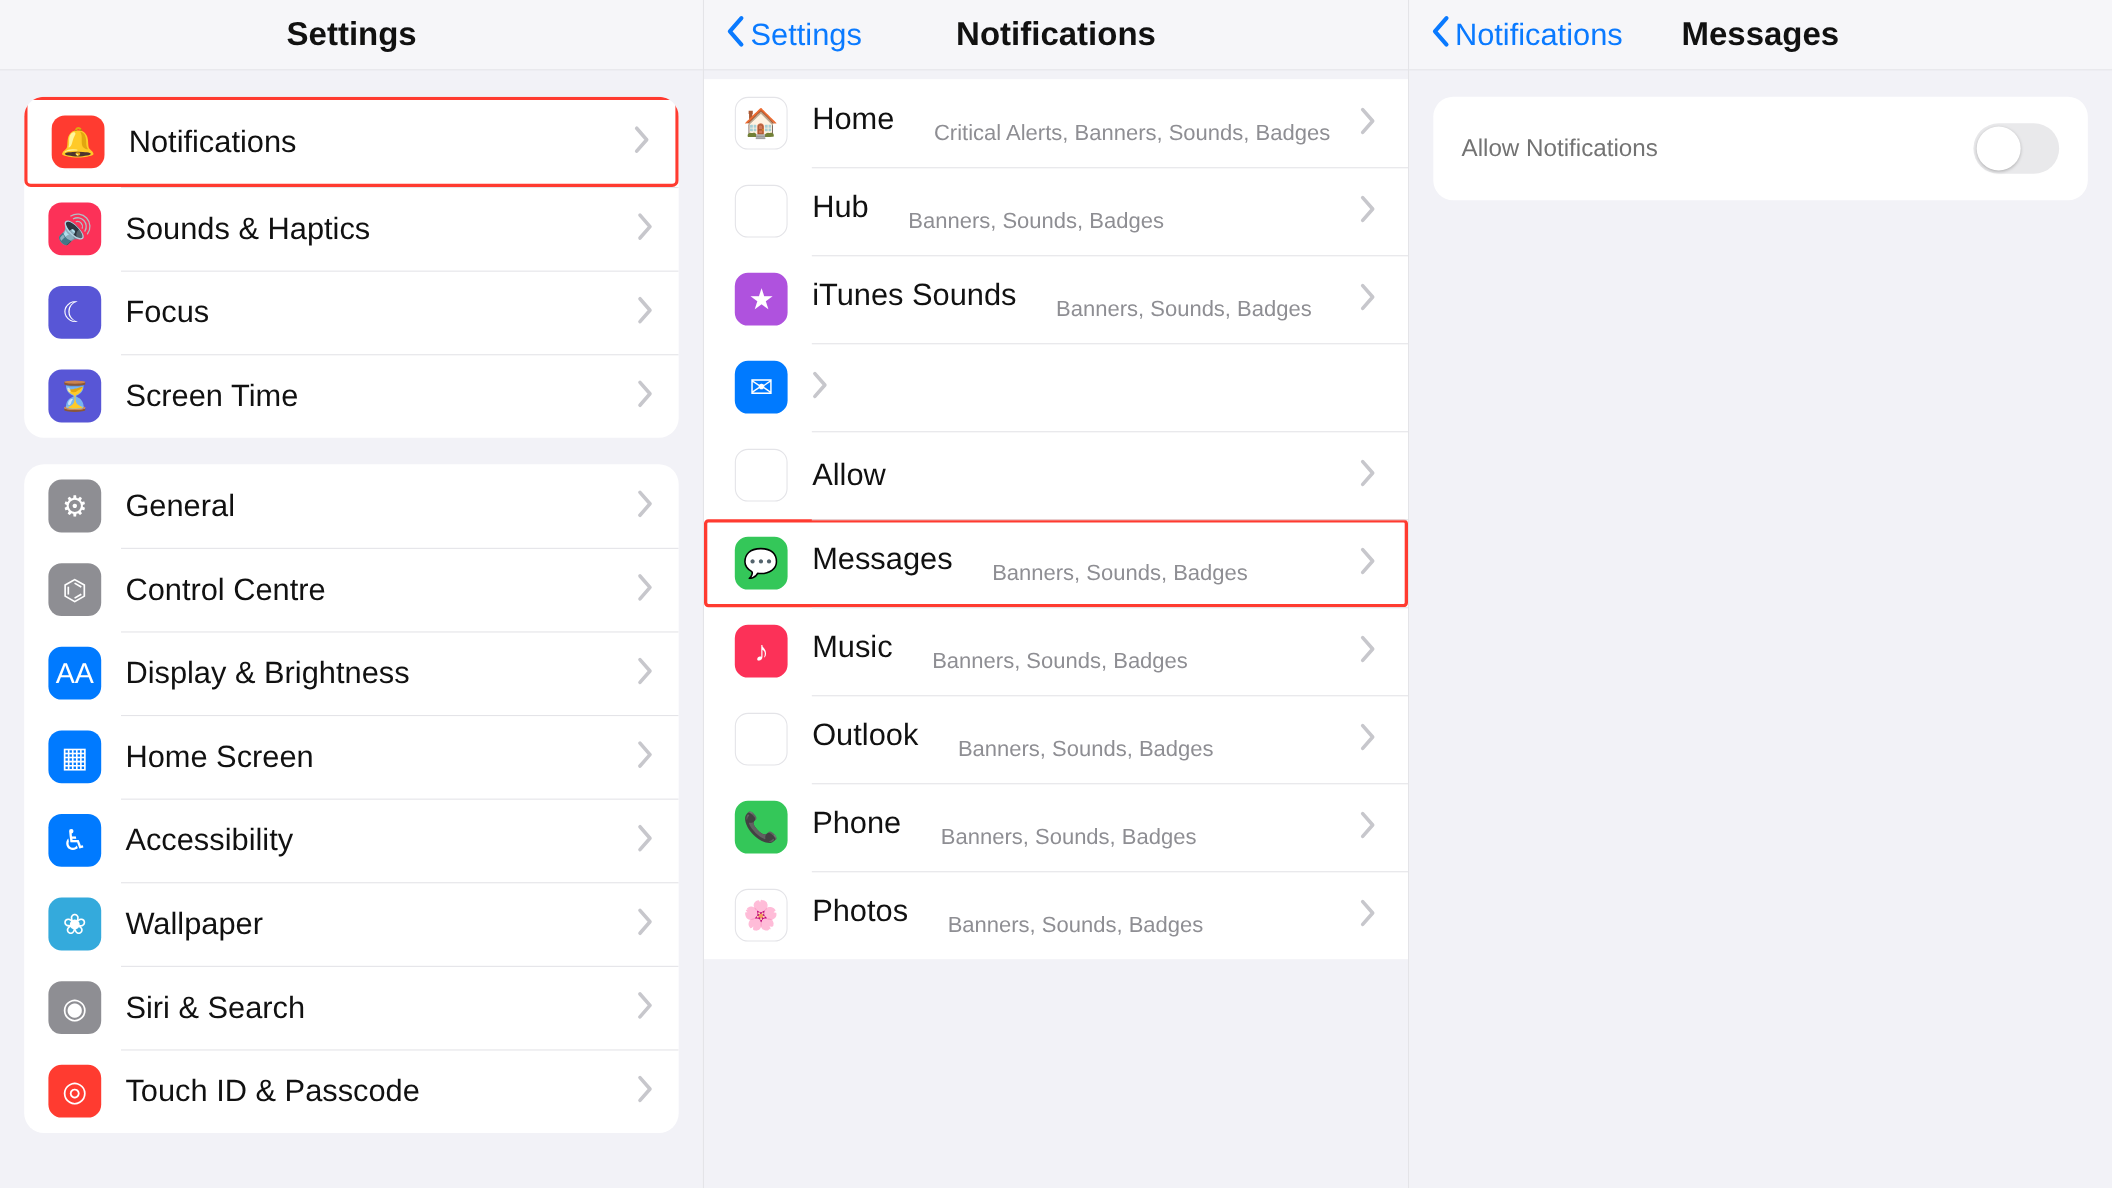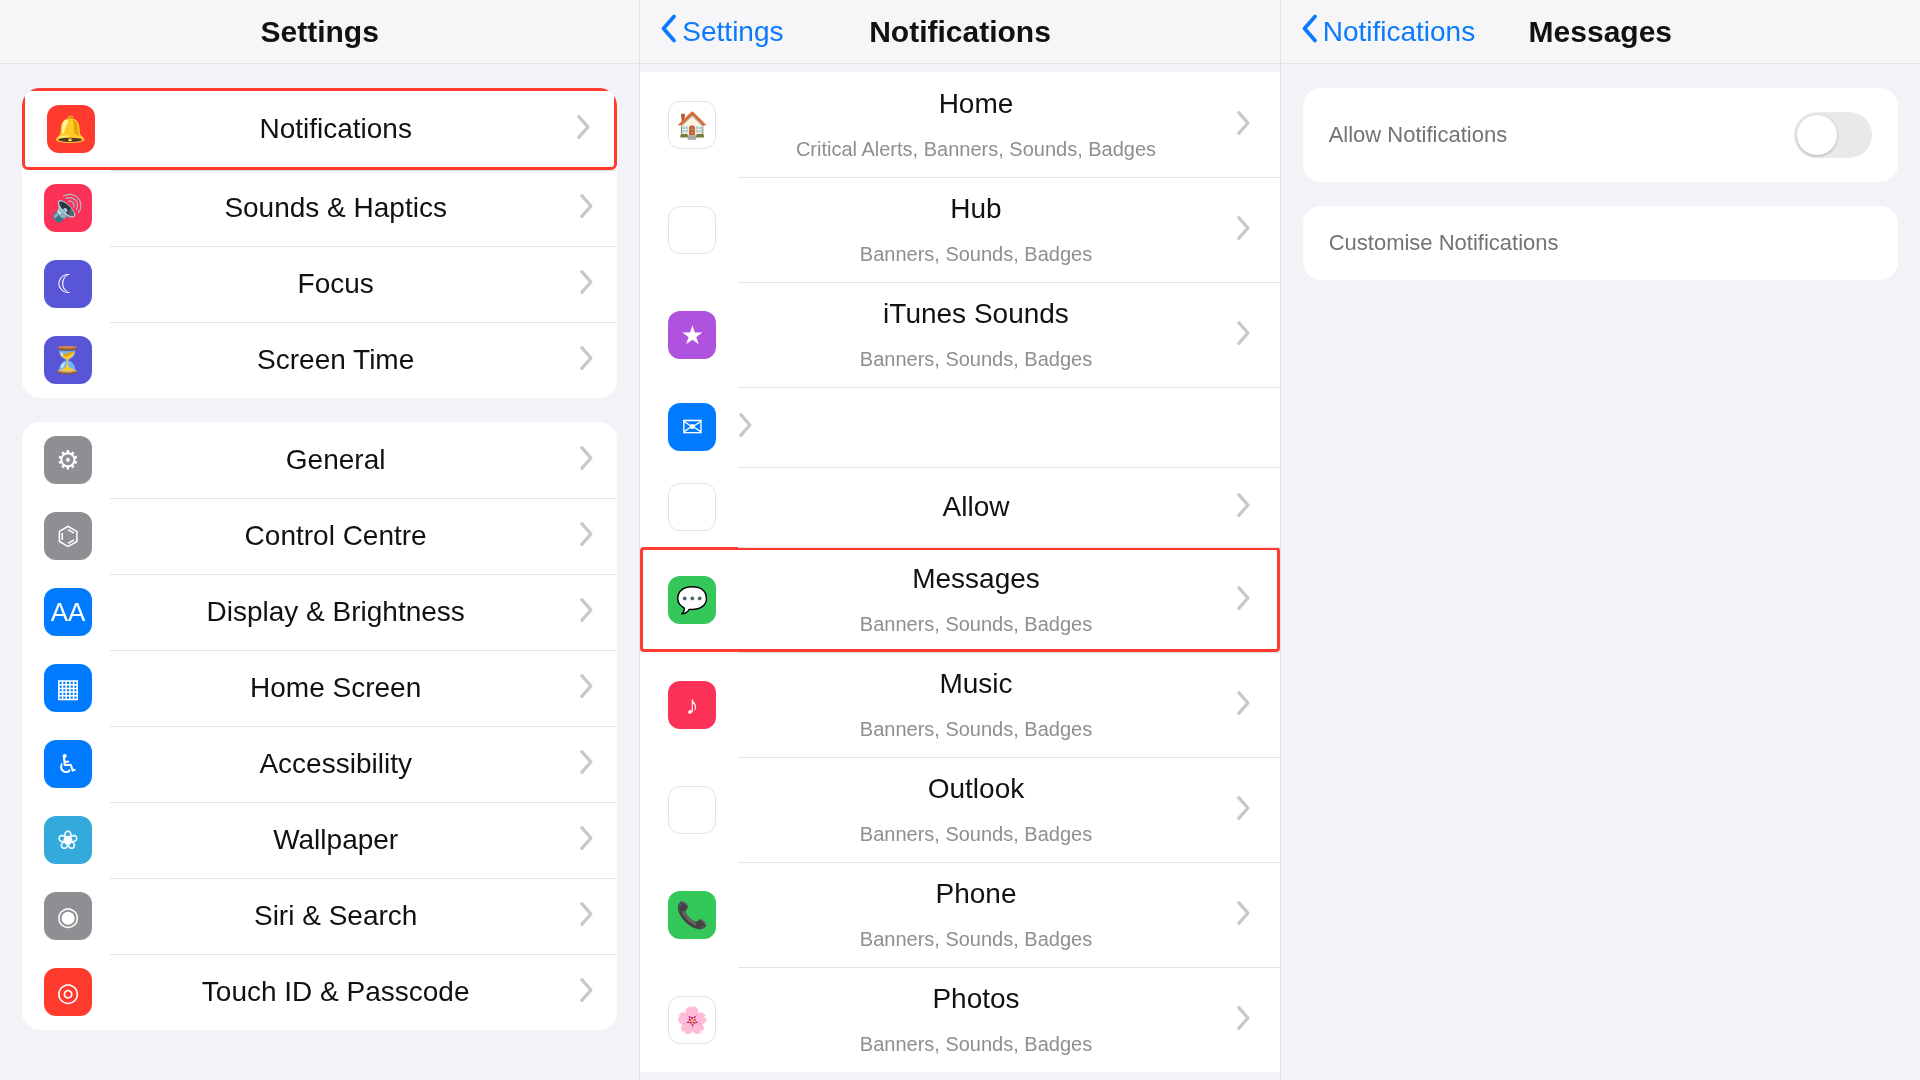--- a/index.html
+++ b/index.html
@@ -1,17 +1,17 @@
 <!DOCTYPE html>
 <html><head>
 <meta charset="utf-8">
 <style>
   * { box-sizing: border-box; margin: 0; padding: 0; }
   html, body { width: 1920px; height: 1080px; font-family: -apple-system, "Helvetica Neue", Arial, sans-serif; background: #f2f2f7; overflow: hidden; }
-  .wrap { display: flex; width: 100%; height: 100%; text-align: center; }
+  .wrap { display: flex; width: 100%; height: 100%; }
   .pane { flex: 1; background: #f2f2f7; display: flex; flex-direction: column; border-right: 1px solid #e4e4e8; }
   .pane:last-child { border-right: none; }
 
   .nav {
     height: 64px; display: flex; align-items: center; justify-content: center;
     position: relative; border-bottom: 1px solid #e4e4e8; background: #f6f6f9;
   }
   .nav .title { font-size: 30px; font-weight: 700; color: #111; }
   .nav .back {
     position: absolute; left: 18px; top: 50%; transform: translateY(-50%);
@@ -54,21 +54,21 @@
     display: flex; align-items: center; gap: 22px; padding: 16px 28px; position: relative; cursor: pointer;
   }
   .flatrow + .flatrow::before {
     content: ""; position: absolute; left: 98px; right: 0; top: 0; height: 1px; background: #e4e4e8;
   }
   .flatrow .icon {
     width: 48px; height: 48px; border-radius: 12px; flex: 0 0 48px;
     display: flex; align-items: center; justify-content: center; color: #fff;
     font-size: 24px;
   }
-  .flatrow .labels { flex: 1; display: flex; flex-direction: column; }
+  .flatrow .labels { flex: 1; display: flex; flex-direction: row; gap: 36px; }
   .flatrow .label { font-size: 28px; color: #111; }
   .flatrow .sub { font-size: 20px; color: #8e8e93; margin-top: 18px; }
   .flatrow .chev { color: #c7c7cc; }
   .flatrow .chev svg { width: 16px; height: 26px; }
 
   .flatrow.highlight-outer {
     outline: 3px solid #ff3b30; outline-offset: -3px; border-radius: 4px;
   }
 
   
@@ -395,26 +395,16 @@
     </div>
     <div class="content">
       <div class="group">
         <div class="simple-row">
           <span>Allow Notifications</span>
           <div class="toggle">
             <div class="knob"></div>
           </div>
         </div>
       </div>
-      <div class="group">
-        <div class="simple-row">
-          <span>Customise Notifications</span>
-          <span class="chev">
-            <svg viewBox="0 0 12 20">
-                <path d="M2 2 L9 10 L2 18" stroke="#c7c7cc" stroke-width="2.5" fill="none" stroke-linecap="round" stroke-linejoin="round"></path>
-              </svg>
-          </span>
-        </div>
-      </div>
     </div>
   </div>
 
 </div>
 
 </body></html>

